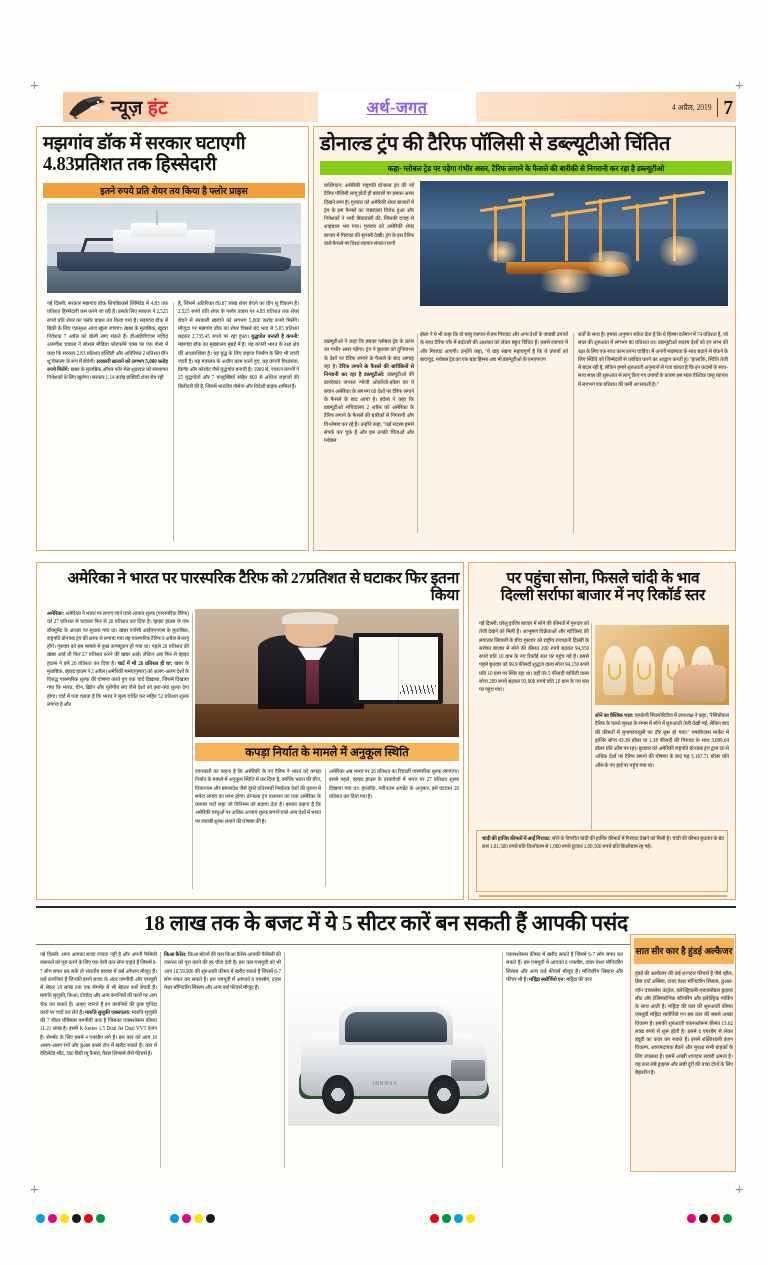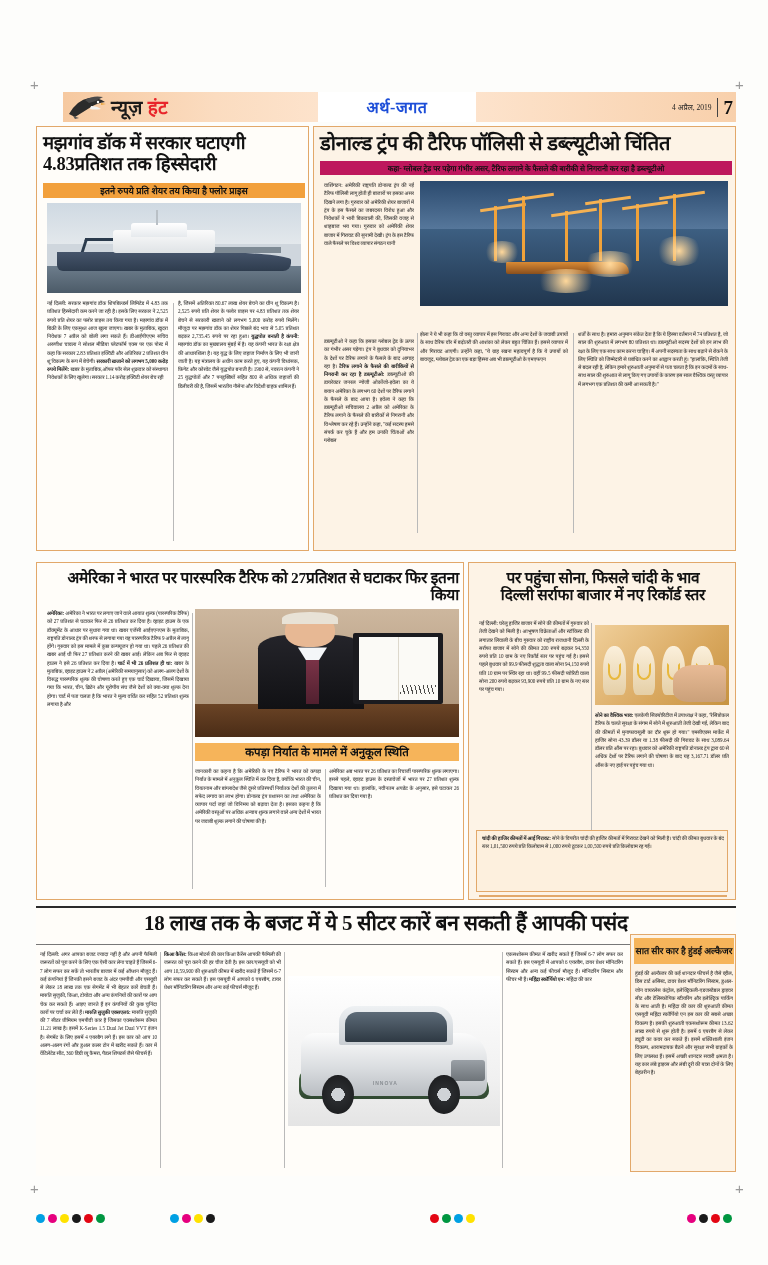--- a/index.html
+++ b/index.html
@@ -69,22 +69,23 @@
 
   .mh-mid {
     flex: 1;
     background: #ffffff;
     display: flex; align-items: center; justify-content: center;
   }
   .mh-mid .section {
     font-family: "Liberation Serif", serif;
     font-weight: bold;
     font-size: 16px;
-    color: #1d4ed8;
+    color: #8b5cf6;
     letter-spacing: .5px;
+    text-decoration: underline;
   }
   .mh-right {
     width: 260px;
     background: linear-gradient(90deg,#fde3cc 0%, #f8d0ab 100%);
     display: flex; align-items: center; justify-content: flex-end;
     padding-right: 3px;
   }
   .mh-date {
     font-family: "Liberation Serif", serif;
     font-size: 7.5px; color: #222;
@@ -111,21 +112,21 @@
   }
   .kicker {
     background: #f2a03c;
     color: #111;
     font-family: "Liberation Serif", serif;
     font-weight: bold;
     display: flex; align-items: center; justify-content: center;
     text-align: center;
   }
   .subhead-band {
-    background: #be185d;
+    background: #84cc16;
     color: #111;
     font-family: "Liberation Serif", serif;
     font-weight: bold;
     display: flex; align-items: center; justify-content: center;
     text-align: center;
   }
 
   
   .bodycol {
     font-family: "Liberation Serif", serif;

